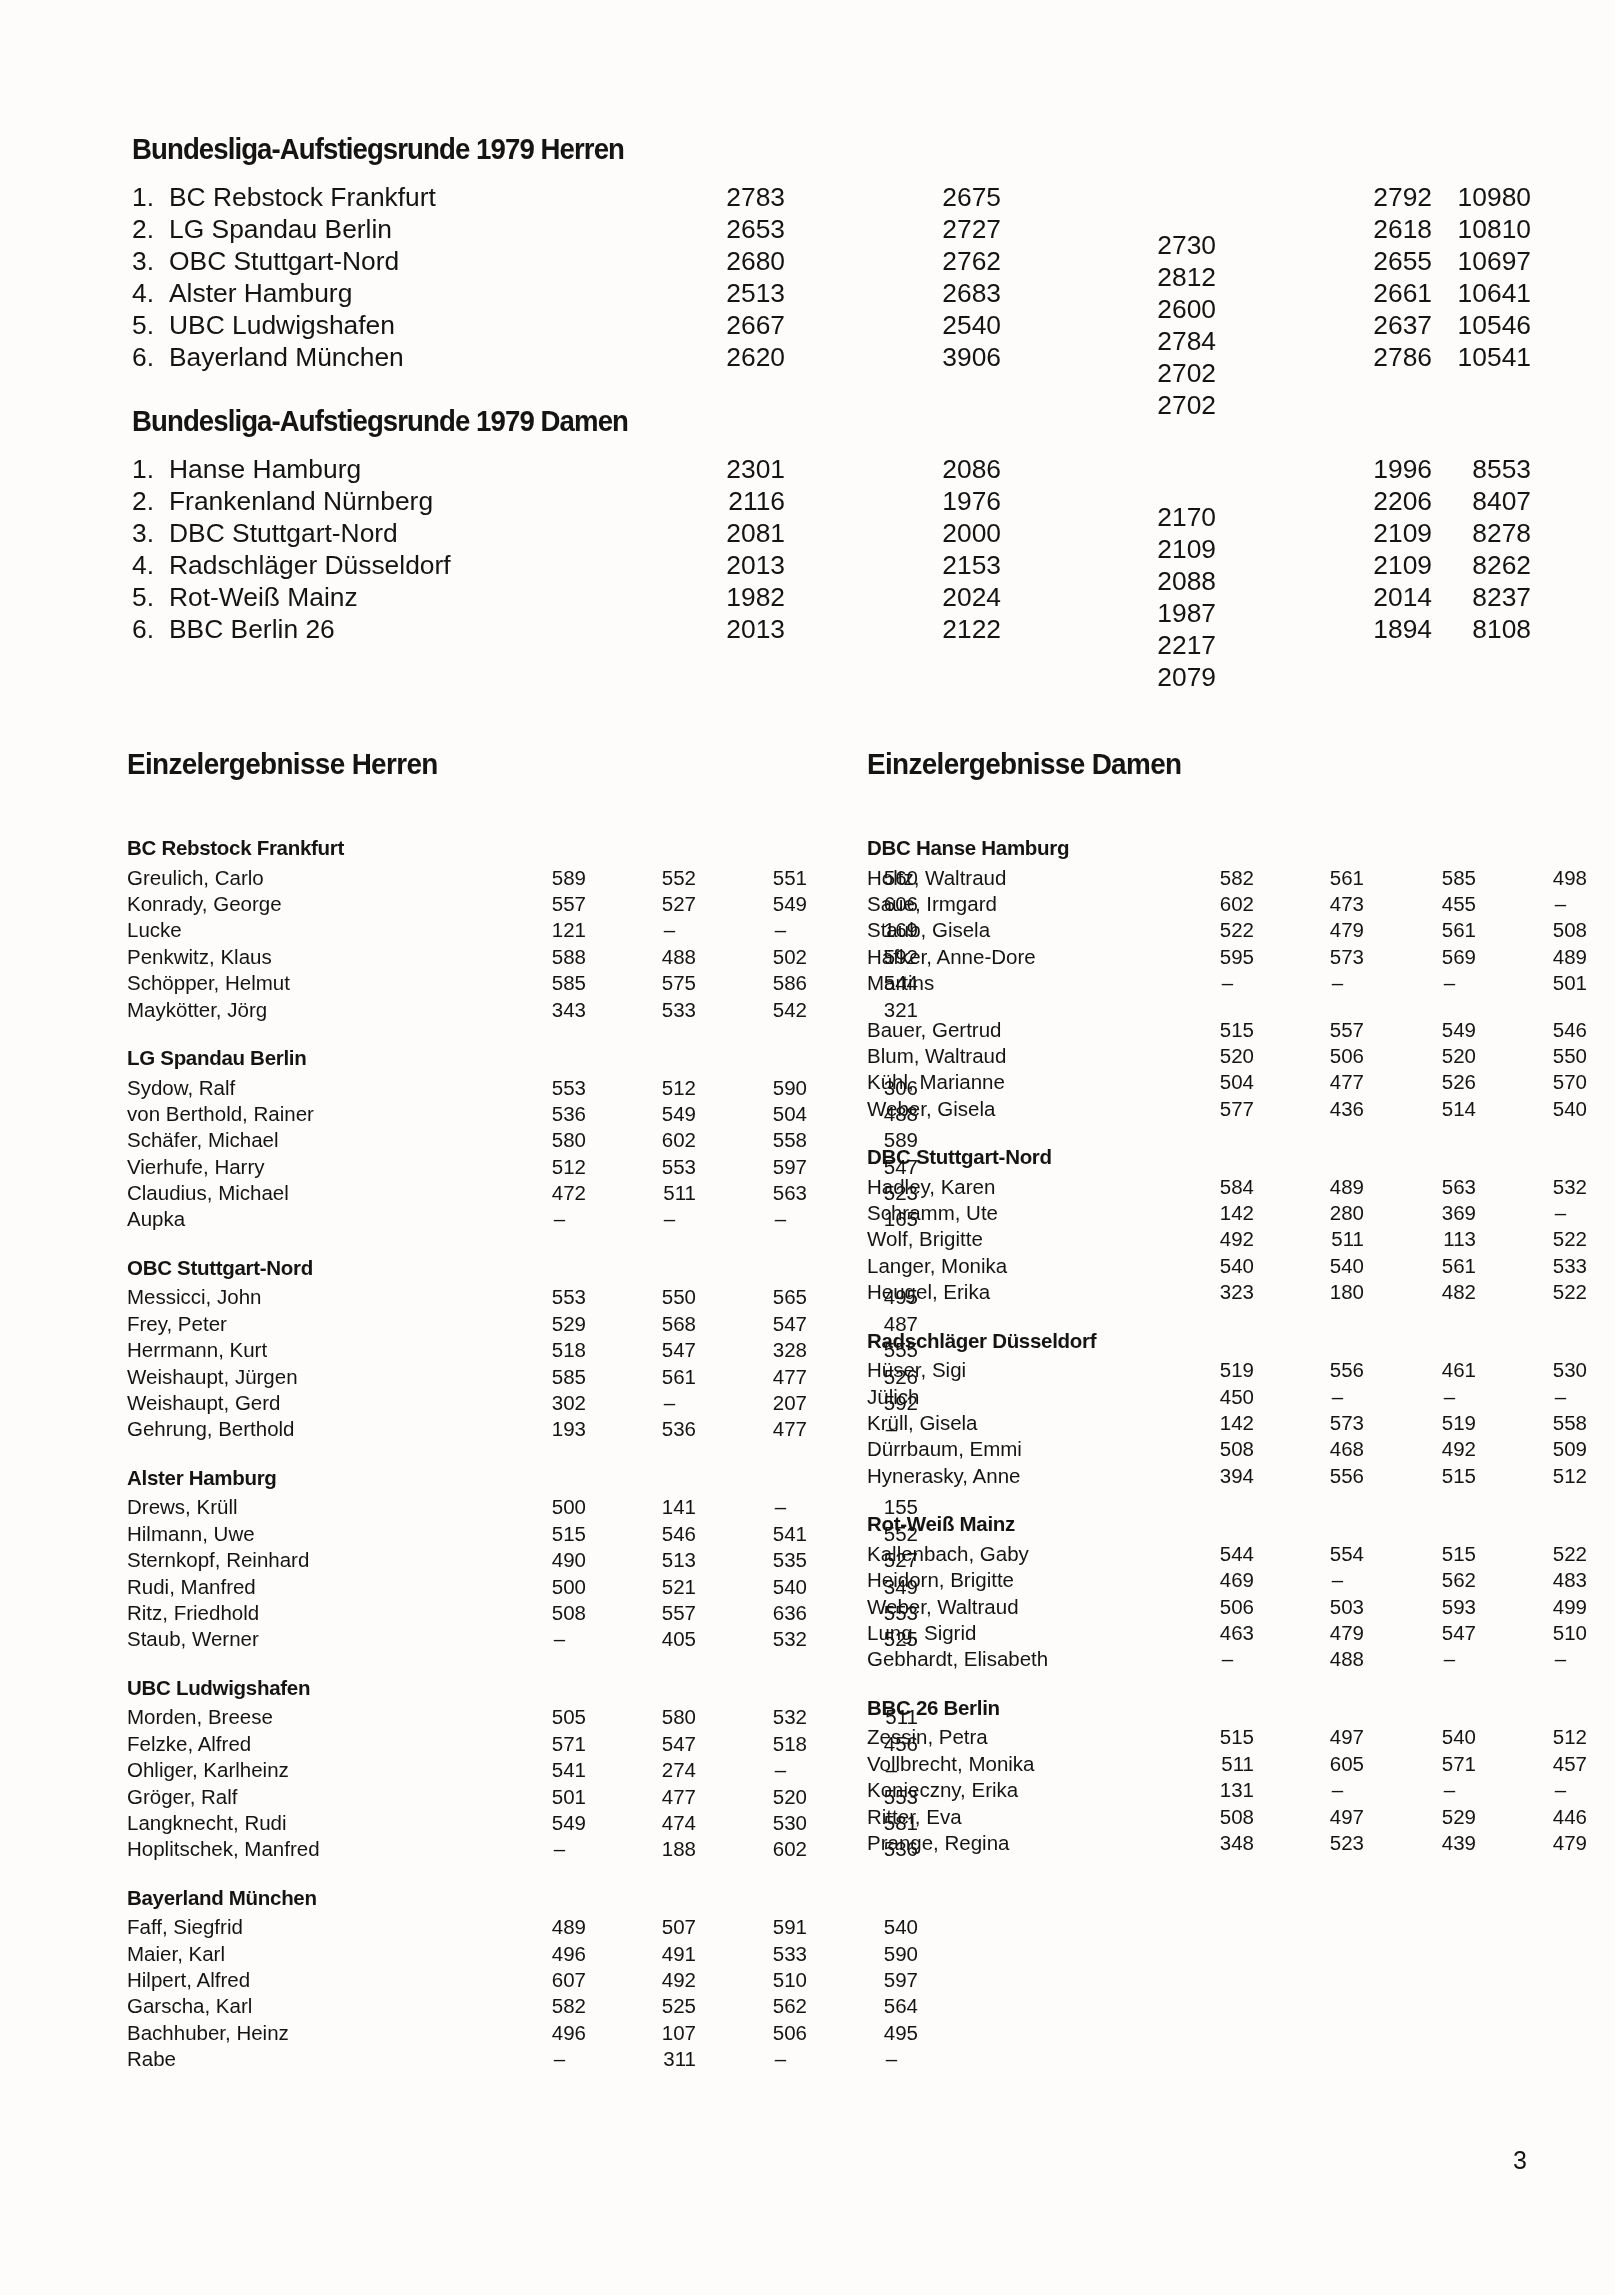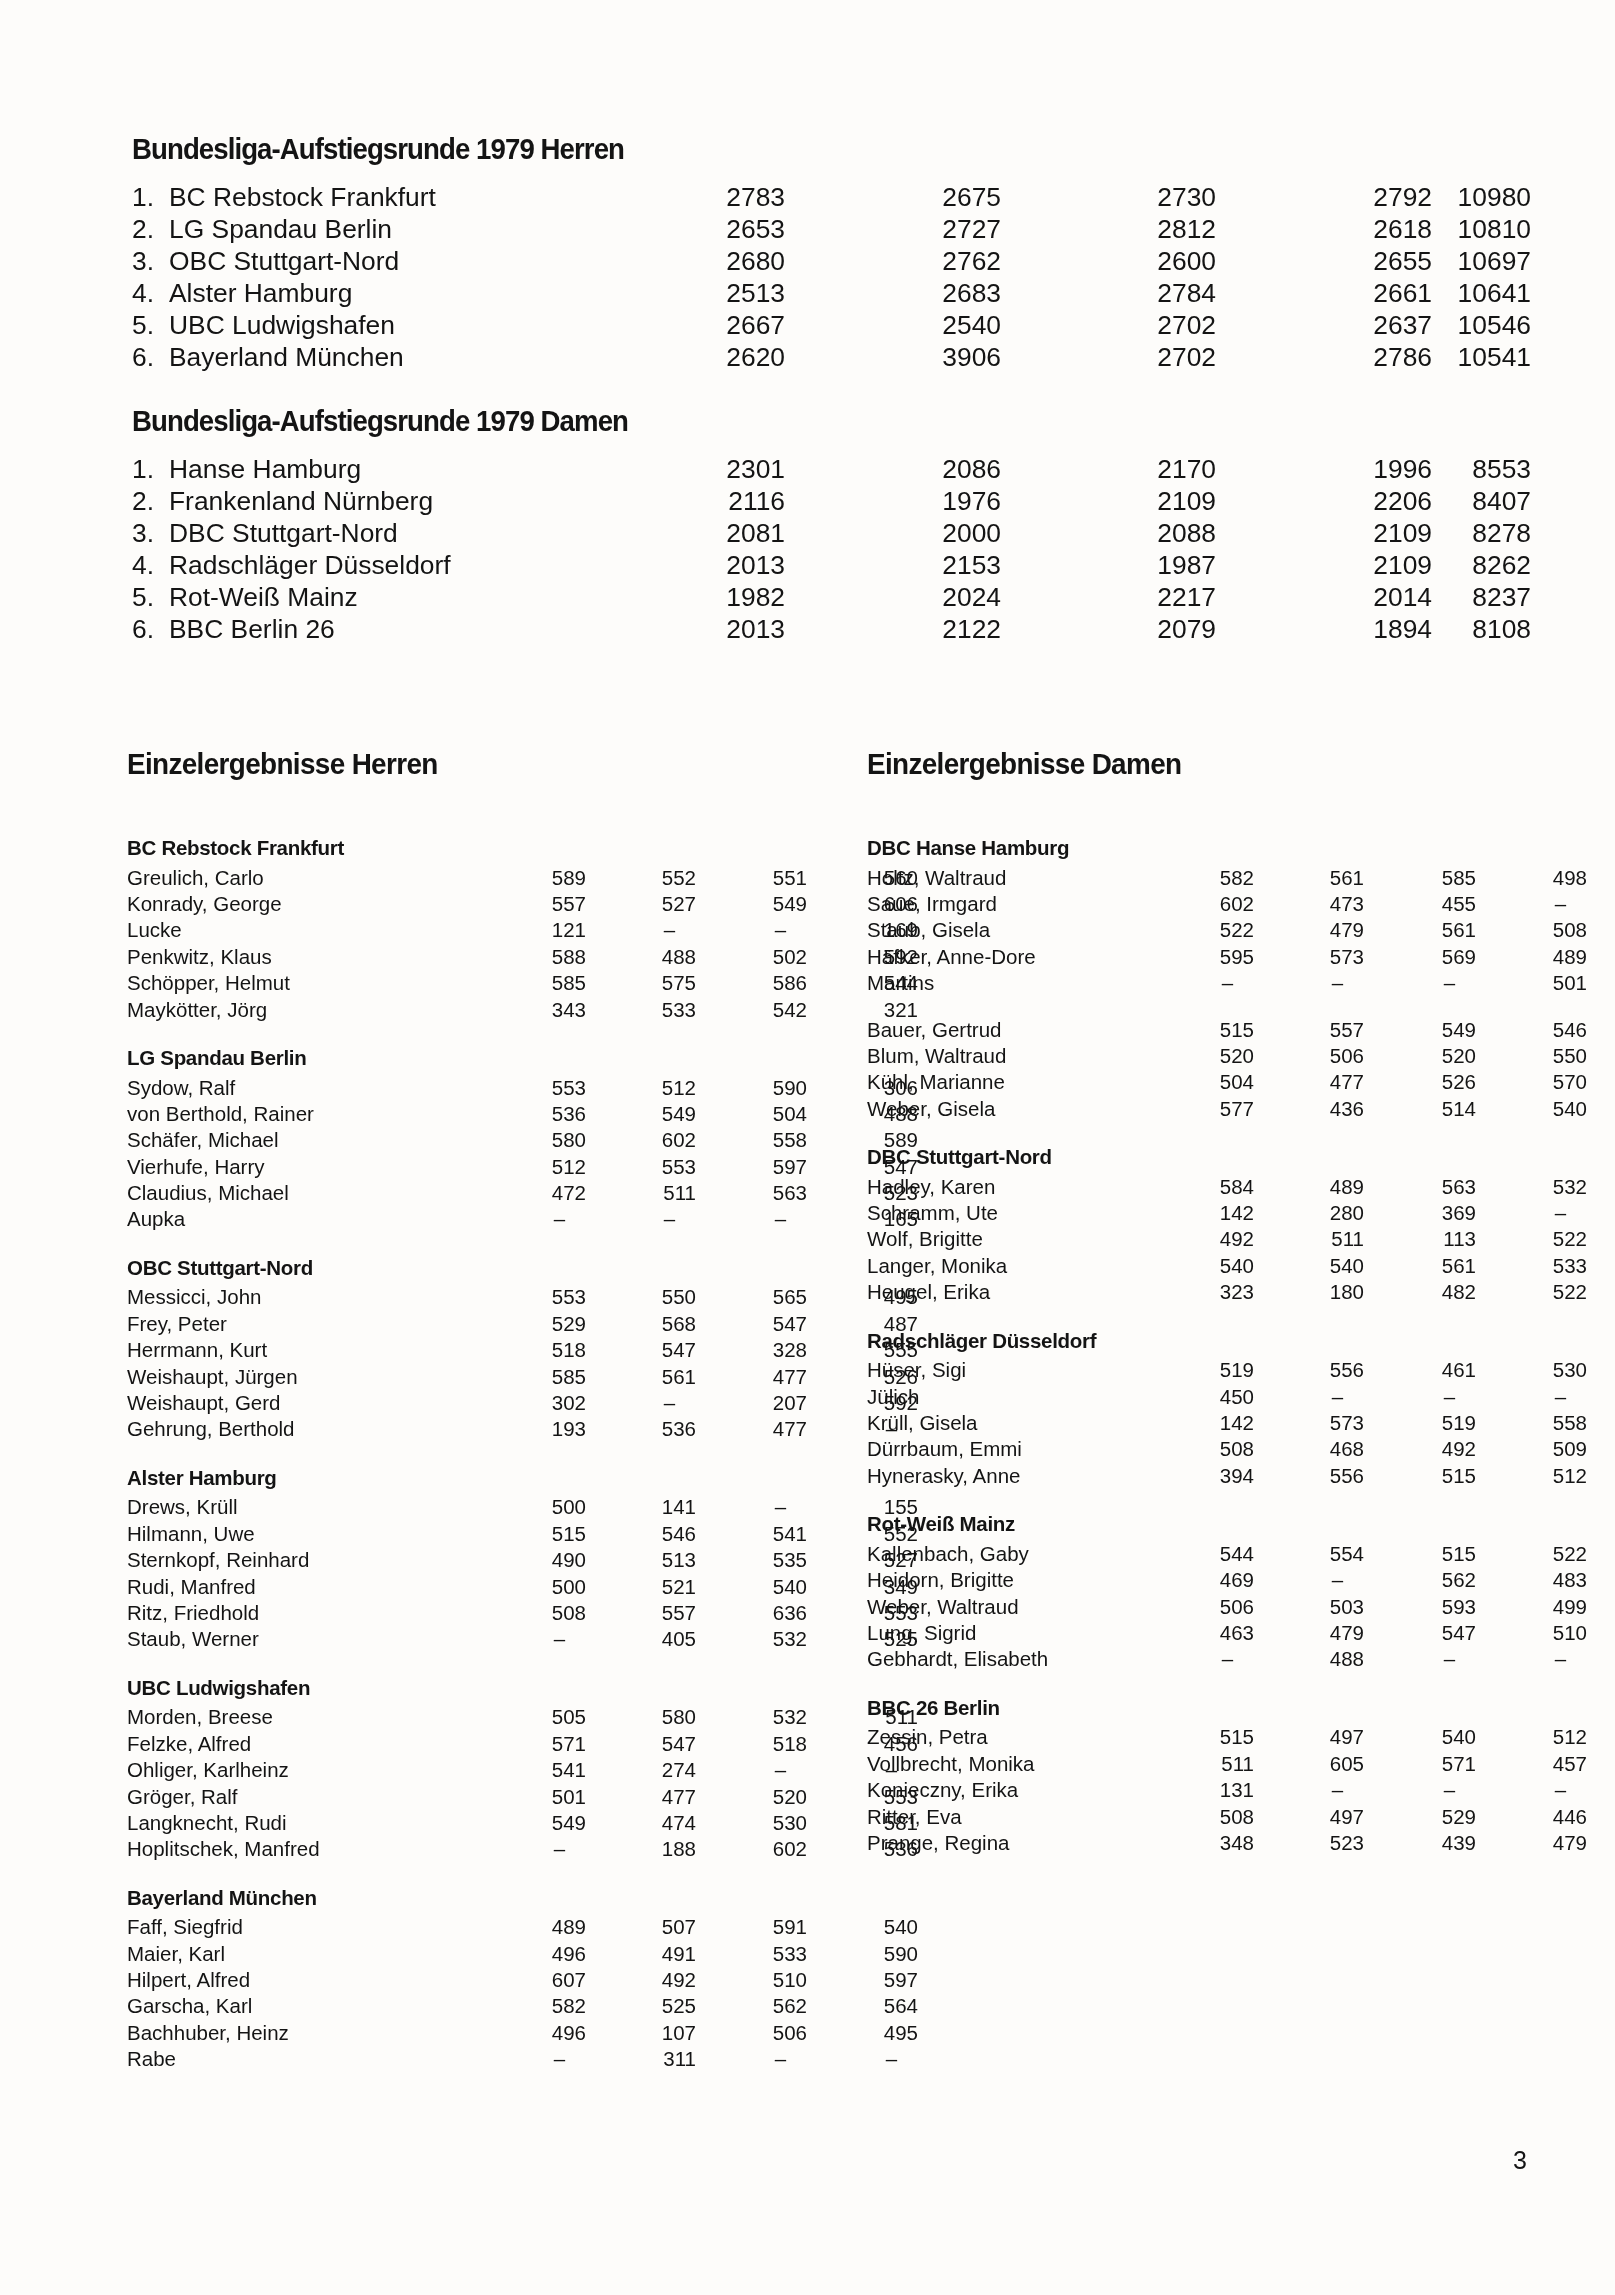--- a/index.html
+++ b/index.html
@@ -17,21 +17,21 @@
   .standings h2 {
     margin: 0 0 12px 0; font-size: 30px; font-weight: bold; letter-spacing: -1px;
     transform: scaleX(0.92); transform-origin: left center; line-height: 40px;
   }
   .st-row { position: relative; height: 32px; font-size: 26.4px; line-height: 32px; }
   .st-rank { position: absolute; left: 0; width: 33px; }
   .st-team { position: absolute; left: 37px; white-space: nowrap; }
   .st-num { position: absolute; text-align: right; width: 92px; }
   .st-num.c0 { left: 561px; }
   .st-num.c1 { left: 777px; }
-  .st-num.c2 { left: 992px; }
+  .st-num.c2 { left: 992px; margin-top: 48px; }
   .st-num.c3 { left: 1208px; }
   .st-num.c4 { left: 1307px; }
 
   
   .col { position: absolute; top: 743px; }
   .col.herren { left: 127px; width: 673px; }
   .col.damen  { left: 867px; width: 673px; }
   .col h3 {
     margin: 0 0 48px 0; font-size: 30px; font-weight: bold; letter-spacing: -0.7px;
     transform: scaleX(0.93); transform-origin: left center; line-height: 42px;

